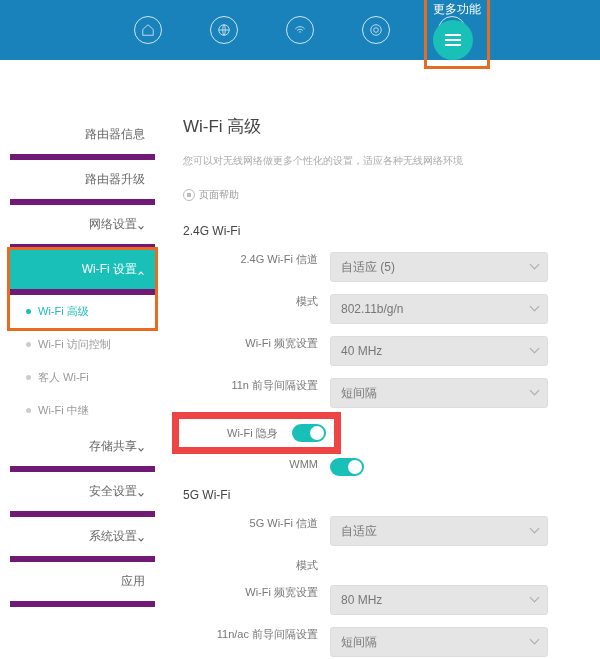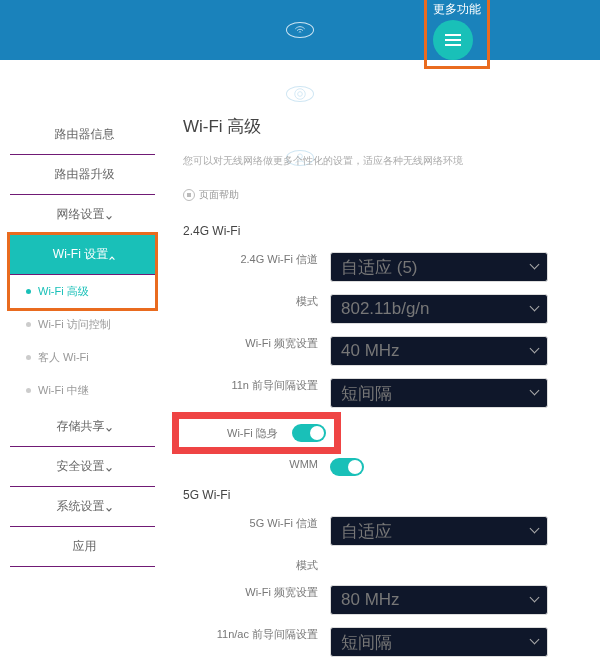--- a/index.html
+++ b/index.html
@@ -1,42 +1,42 @@
 <!DOCTYPE html>
 <html><head>
 <meta charset="utf-8">
 <style>
   html,body{margin:0;padding:0;font-family:"Microsoft YaHei",Arial,sans-serif;background:#fff;color:#333;}
-  .nav{background:#1a82bb;height:60px;display:flex;align-items:center;justify-content:center;gap:48px;position:relative;flex-direction:column;}
+  .nav{background:#1a82bb;height:60px;display:flex;align-items:center;justify-content:center;gap:48px;position:relative;}
   .nav-icon{width:26px;height:26px;border:1.5px solid #cfe6f3;border-radius:50%;display:flex;align-items:center;justify-content:center;color:#cfe6f3;cursor:pointer;}
   .nav-icon svg{width:14px;height:14px;stroke:#cfe6f3;fill:none;stroke-width:1.5;}
   .more-box{position:absolute;right:110px;top:-4px;border:3px solid #e96b1f;padding:2px 6px 6px 6px;}
   .more-label{font-size:12px;color:#fff;text-align:center;margin-bottom:2px;}
   .more-btn{width:40px;height:40px;border-radius:50%;background:#19c0b8;display:flex;align-items:center;justify-content:center;cursor:pointer;}
   .more-btn svg{stroke:#fff;stroke-width:2;}
   .page{display:flex;max-width:580px;margin:0 auto;padding-top:55px;position:relative;}
   .sidebar{width:145px;flex:none;}
-  .sb-item{font-size:12px;color:#666;padding:11px 10px 11px 14px;border-bottom:1px solid #701a75;display:flex;align-items:center;justify-content:center;cursor:pointer;white-space:nowrap;}
+  .sb-item{font-size:12px;color:#666;padding:11px 10px 11px 14px;border-bottom:6px solid #701a75;display:flex;align-items:center;justify-content:flex-end;cursor:pointer;white-space:nowrap;}
   .sb-item.exp{background:#19c0b8;color:#fff;}
   .sb-sub{font-size:11px;color:#999;padding:9px 10px 9px 28px;display:flex;align-items:center;cursor:pointer;position:relative;}
   .sb-sub::before{content:"";width:5px;height:5px;border-radius:50%;background:#ccc;position:absolute;left:16px;}
   .sb-sub.active{color:#19c0b8;}
   .sb-sub.active::before{background:#19c0b8;}
   .hl-exp{border:3px solid #e96b1f;margin:-3px;}
   .chev{width:8px;height:8px;}
   .chev svg{width:8px;height:8px;stroke:currentColor;fill:none;stroke-width:1.5;}
   .content{flex:1;padding:0 0 30px 28px;}
   h1{font-size:17px;font-weight:500;color:#444;margin:0 0 16px;}
   .desc{font-size:10px;color:#aaa;margin-bottom:20px;}
   .help{font-size:10px;color:#999;display:flex;align-items:center;gap:4px;margin-bottom:22px;}
   .help::before{content:"";width:10px;height:10px;border:1px solid #bbb;border-radius:50%;display:inline-block;background:radial-gradient(circle,#bbb 30%,transparent 31%);}
   .section-title{font-size:12px;font-weight:400;color:#444;margin:6px 0 14px;}
   .row{display:flex;align-items:flex-start;margin-bottom:12px;}
   .row-label{width:135px;text-align:right;font-size:11px;color:#777;padding-right:12px;white-space:nowrap;}
-  .select{flex:1;max-width:180px;height:28px;border:1px solid #ddd;border-radius:3px;font-size:17px;color:#777;padding:0 26px 0 10px;display:flex;align-items:center;position:relative;cursor:pointer;background:#0f172a;}
+  .select{flex:1;max-width:180px;height:28px;border:1px solid #ddd;border-radius:3px;font-size:12px;color:#777;padding:0 26px 0 10px;display:flex;align-items:center;position:relative;cursor:pointer;background:#e5e5e5;}
   .select::after{content:"";position:absolute;right:9px;top:11px;width:6px;height:6px;border-right:1px solid #aaa;border-bottom:1px solid #aaa;transform:rotate(45deg);margin-top:-3px;}
   .toggle{width:34px;height:18px;border-radius:9px;background:#19c0b8;position:relative;cursor:pointer;}
   .toggle::after{content:"";position:absolute;right:2px;top:2px;width:14px;height:14px;border-radius:50%;background:#fff;}
   .hl-toggle{border:7px solid #ef4444;padding:5px 8px;margin:-8px -11px;display:flex;align-items:center;}
   .hl-toggle .row-label{width:auto;padding-right:14px;padding-left:40px;}
   .row.center{justify-content:flex-start;}
 </style>
 </head>
 <body>
 

